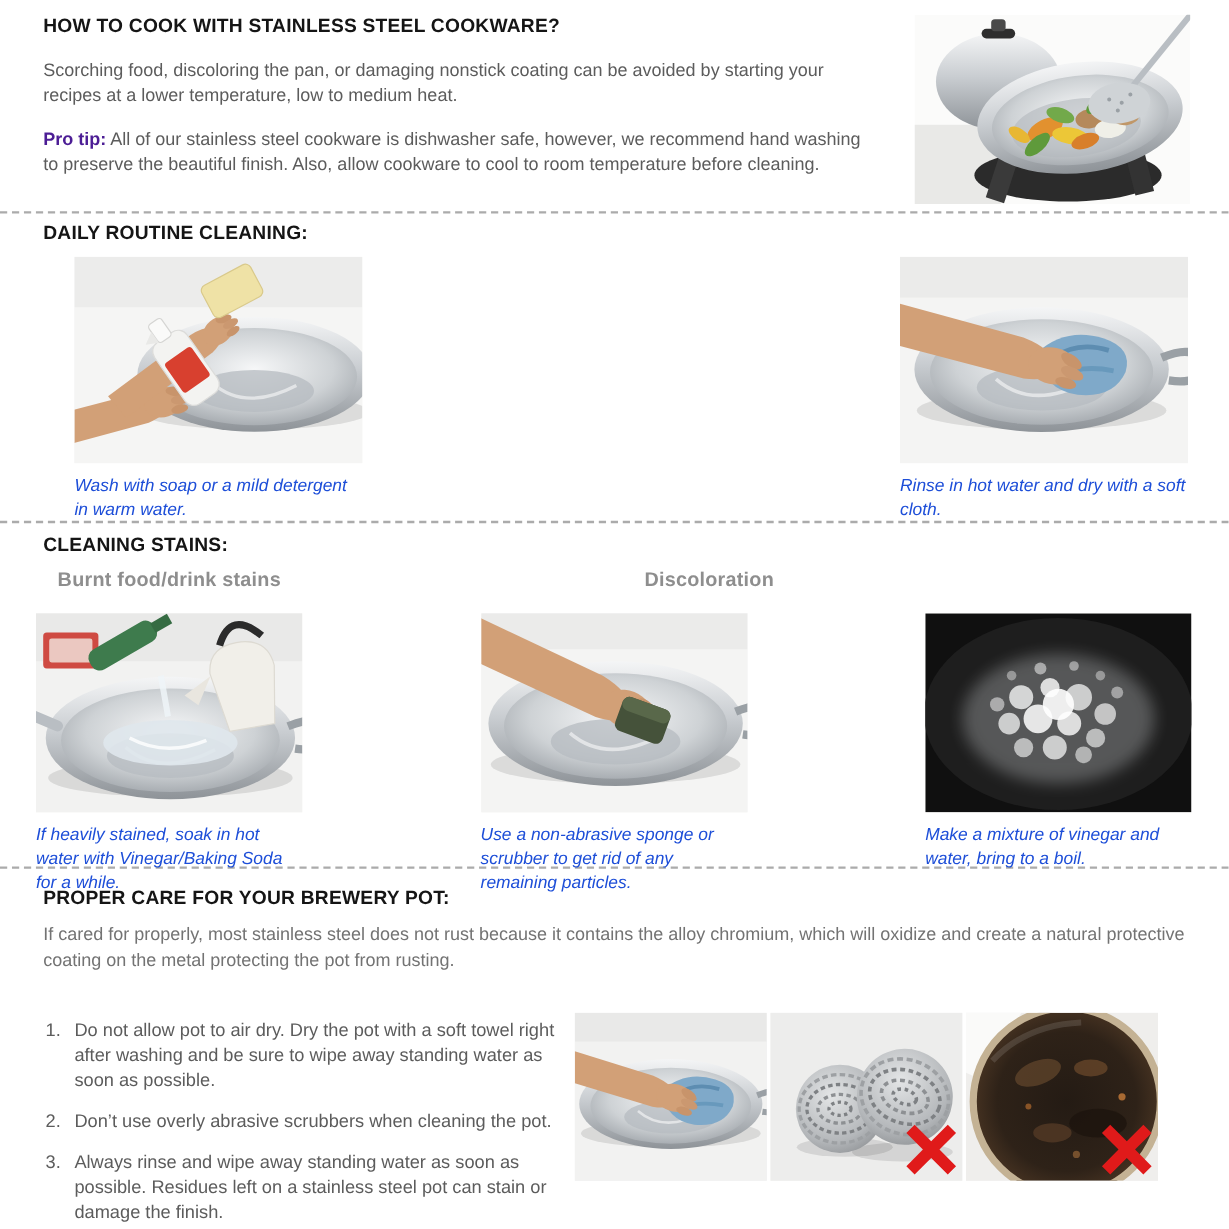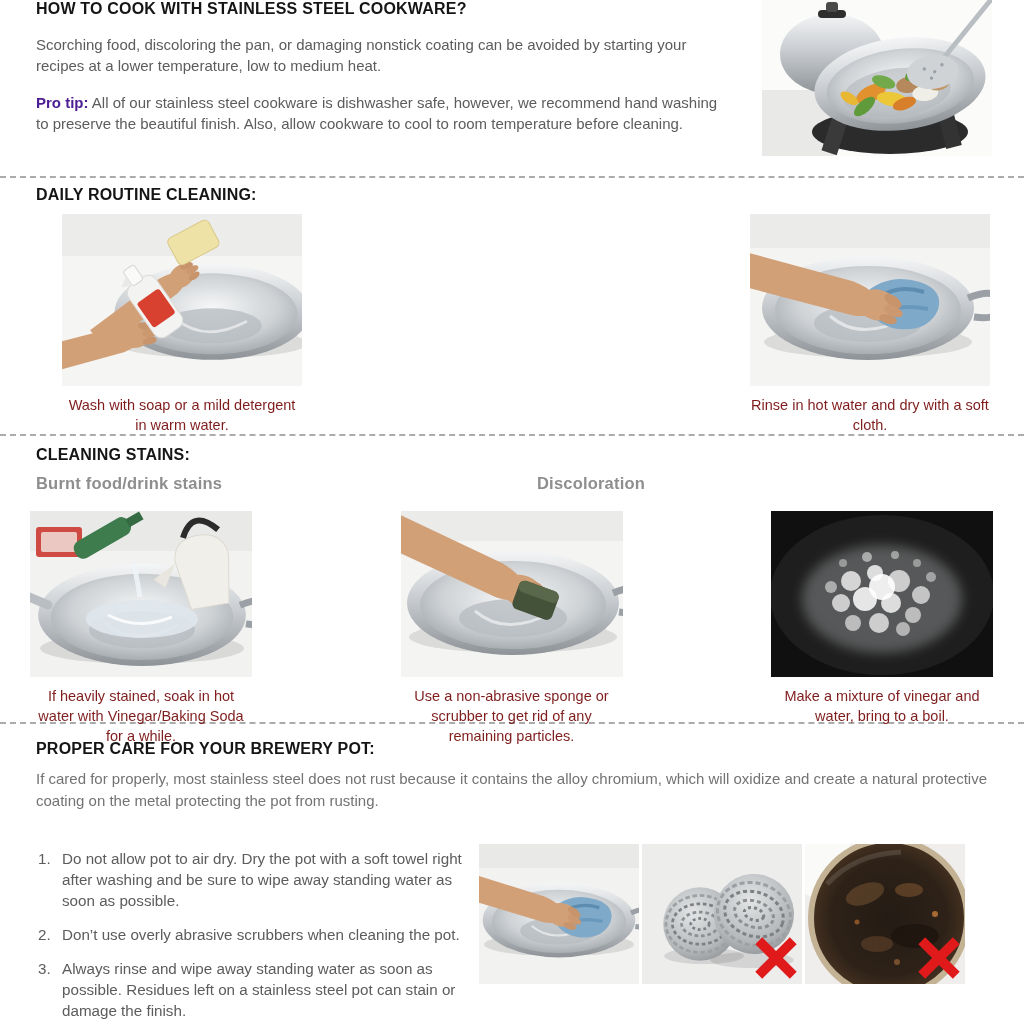--- a/index.html
+++ b/index.html
@@ -4,41 +4,41 @@
 <style>
   html,body{margin:0;padding:0;background:#fff;}
   .page{
     position:relative;width:1024px;height:1024px;margin:0 auto;background:#fff;
     font-family:"Liberation Sans",sans-serif;color:#5c5c5c;overflow:hidden;box-sizing:border-box;
   }
   .sec{padding:0 32px 0 36px;box-sizing:border-box;}
   h2.sec-h{margin:0 0 10px 0;font-size:16px;font-weight:800;letter-spacing:.2px;color:#151515;}
   .dash{border:none;border-top:2px dashed #ababab;margin:0;}
   
-  .sec-cook{display:flex;justify-content:space-between;align-items:flex-start;padding-top:0;height:176px;}
+  .sec-cook{display:flex;justify-content:space-between;align-items:flex-start;padding-top:14px;height:176px;}
   .cook-text{width:690px;}
   .cook-text p{margin:16px 0 14px 0;font-size:15px;line-height:21px;color:#5c5c5c;}
   .cook-text b{color:#4c1d95;}
   .cook-photo{width:230px;height:158px;flex:0 0 auto;margin-top:-2px;overflow:hidden;}
   
   .fig-row{display:flex;justify-content:space-between;}
   .fig-row figure{margin:0;}
   .photo{overflow:hidden;background:#f4f4f3;}
-  figcaption{margin-top:9px;font-size:14.5px;line-height:20px;color:#7f1d1d;text-align:center;}
+  figcaption{margin-top:9px;font-size:14.5px;line-height:20px;color:#1d4ed8;text-align:left;font-style:italic;}
   .sec-daily{padding-top:8px;height:256px;}
   .sec-daily .fig-row{width:928px;margin:2px auto 0 26px;}
   .sec-daily figure{width:240px;}
   .sec-daily .photo{width:240px;height:172px;}
   .sec-stains{padding-top:10px;height:286px;}
   .sec-stains .fig-row{width:963px;margin-left:-6px;}
   .sec-stains figure{width:222px;margin-top:11px;}
   .sec-stains .photo{width:222px;height:166px;}
   .sublabels{position:relative;height:26px;margin-left:-6px;width:963px;}
   .sublabel{position:absolute;top:0;font-size:16.5px;color:#8e8e8e;font-weight:600;letter-spacing:.2px;}
-  .sublabel.first{left:6px;}
+  .sublabel.first{left:18px;}
   .sublabel.second{left:507px;}
   
   .sec-care{padding-top:16px;}
   .care-intro{margin:0 0 32px 0;font-size:15px;line-height:22px;color:#737373;width:960px;}
   .care-bottom{display:flex;justify-content:space-between;align-items:flex-start;}
   .care-list{list-style:none;margin:4px 0 0 2px;padding:0;width:445px;font-size:15.2px;line-height:21px;color:#5c5c5c;}
   .care-list li{position:relative;padding-left:24px;margin-bottom:13px;}
   .care-list .num{position:absolute;left:0;top:0;}
   .care-photos{display:flex;gap:3px;margin-right:27px;}
   .care-ph{position:relative;width:160px;height:140px;overflow:hidden;background:#f0f0ef;}

